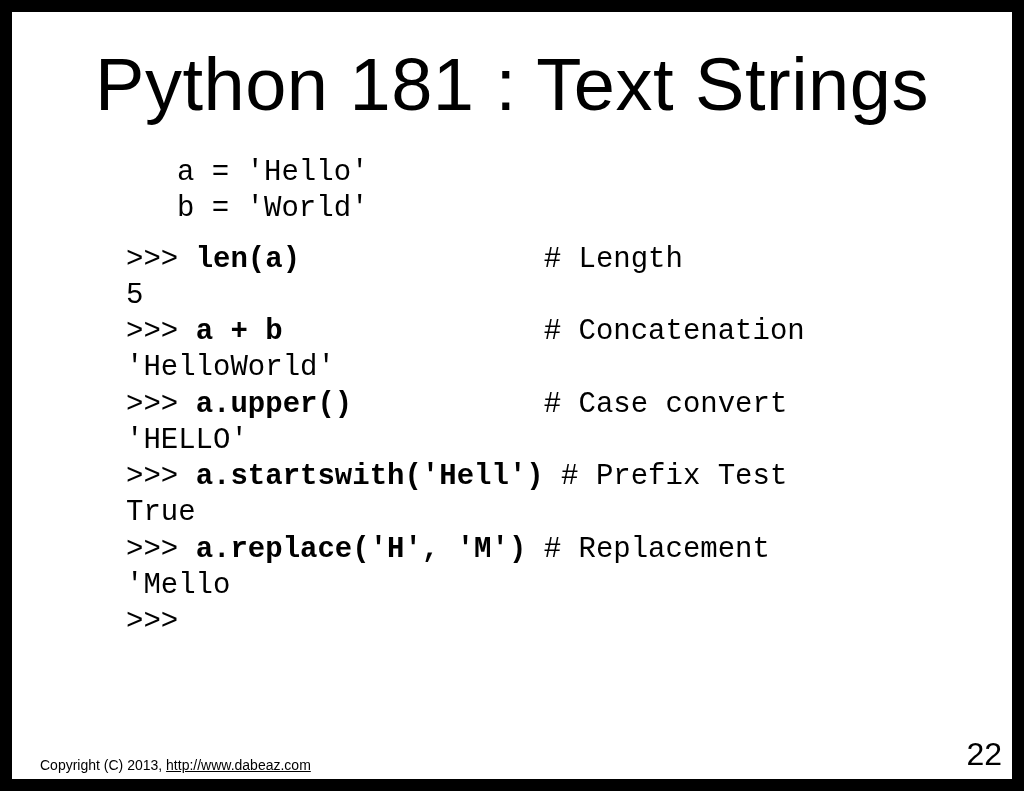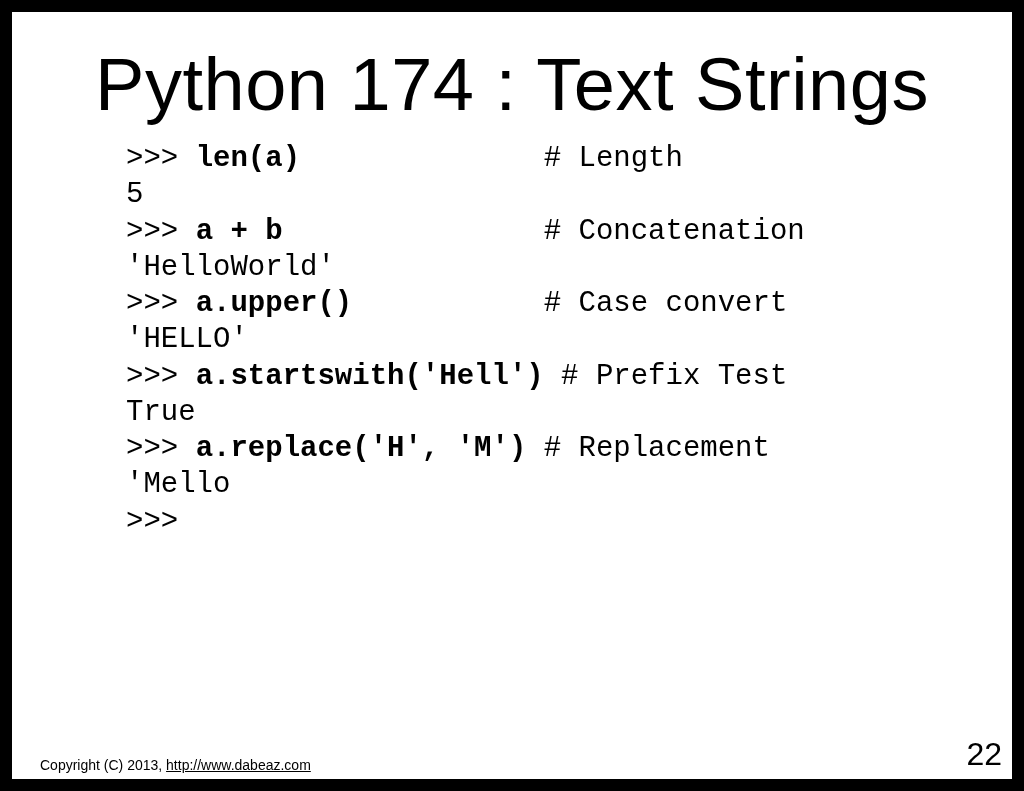--- a/index.html
+++ b/index.html
@@ -88,22 +88,24 @@
     }
     .page-number {
       font-size: 32px;
       color: #000;
     }
   </style>
 </head>
 <body>
 
 <div class="slide">
-  <h1 class="slide-title">Python 174 : Text Strings</h1>
+  <h1 class="slide-title">Python 181 : Text Strings</h1>
 
+  <div class="code-block code-intro">a = 'Hello'
+b = 'World'</div>
 
 
   <div class="code-block code-main" id="code-main"><div><span>&gt;&gt;&gt; </span><span class="bold">len(a)             </span><span> # Length</span></div><div><span>5</span><span class="bold"></span><span></span></div><div><span>&gt;&gt;&gt; </span><span class="bold">a + b              </span><span> # Concatenation</span></div><div><span>'HelloWorld'</span><span class="bold"></span><span></span></div><div><span>&gt;&gt;&gt; </span><span class="bold">a.upper()          </span><span> # Case convert</span></div><div><span>'HELLO'</span><span class="bold"></span><span></span></div><div><span>&gt;&gt;&gt; </span><span class="bold">a.startswith('Hell')</span><span> # Prefix Test</span></div><div><span>True</span><span class="bold"></span><span></span></div><div><span>&gt;&gt;&gt; </span><span class="bold">a.replace('H', 'M')</span><span> # Replacement</span></div><div><span>'Mello</span><span class="bold"></span><span></span></div><div><span>&gt;&gt;&gt;</span><span class="bold"></span><span></span></div></div>
 
   <div class="footer">
     <div class="copyright">
       <span>Copyright (C) 2013,  </span><span class="underline">http://www.dabeaz.com</span>
     </div>
     <div class="page-number">22</div>
   </div>

